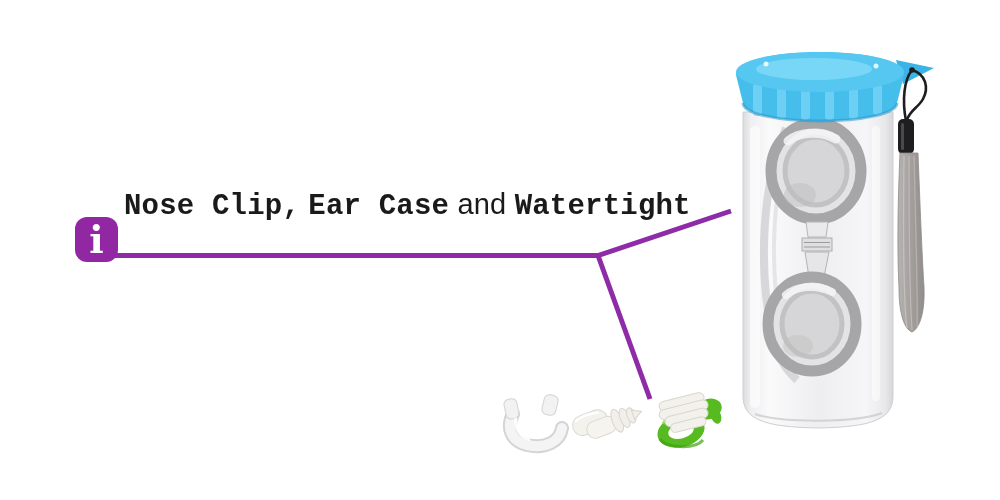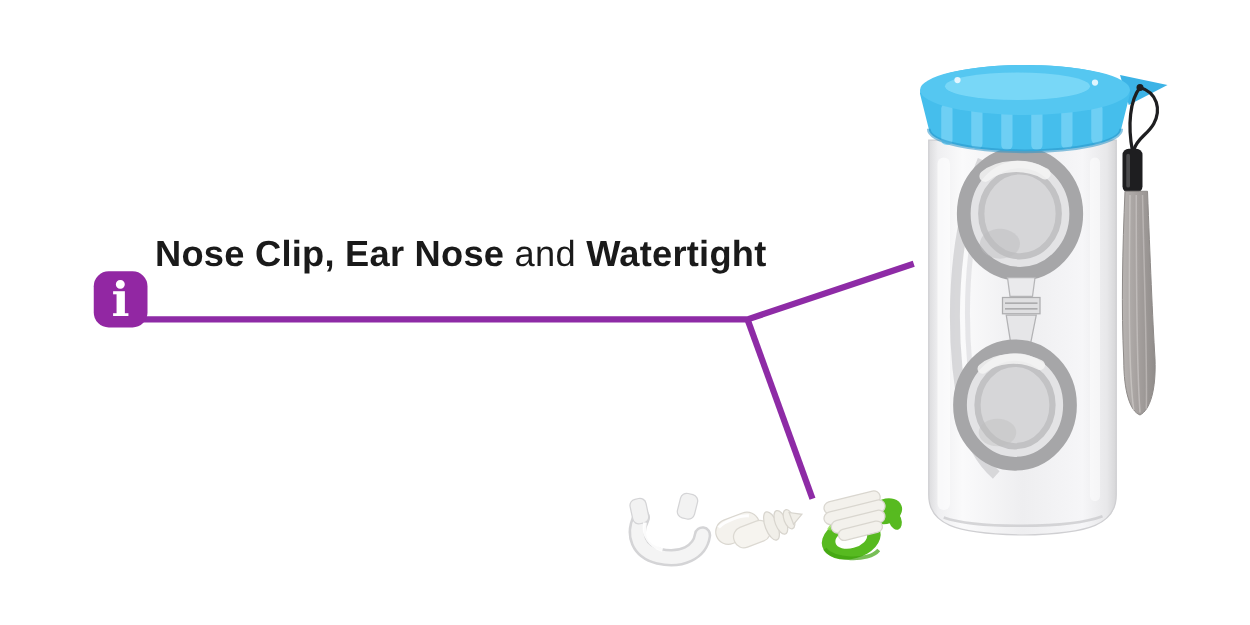--- a/index.html
+++ b/index.html
@@ -20,21 +20,21 @@
     position:relative;width:1000px;height:500px;background:var(--background-white);
     overflow:hidden;margin:0 auto;
   }
   .art{position:absolute;left:0;top:0;}
   .caption{
     position:absolute;left:124px;top:189px;width:560px;
     font-size:29px;line-height:31px;color:var(--text-black);
     letter-spacing:0.2px;
   }
   .caption .line{white-space:nowrap;}
-  .caption .b{font-weight:bold;}
+  .caption .b{font-weight:bold;font-family:Liberation Mono, monospace;}
   .info-badge{
     position:absolute;left:75px;top:217px;width:43px;height:45px;
     background:var(--info-icon-purple);border-radius:12px;
     display:flex;align-items:center;justify-content:center;
     font-family:"DejaVu Serif","Liberation Serif",serif;
     font-weight:bold;font-size:38px;color:#fff;line-height:45px;
   }
   .info-badge::after{
     content:"";position:absolute;right:-6px;bottom:2px;width:16px;height:16px;
     background:var(--info-icon-purple);transform:rotate(18deg);border-radius:3px;z-index:-1;
@@ -171,16 +171,16 @@
       </g>
       <ellipse class="green-fill" cx="61" cy="23" rx="5" ry="8" transform="rotate(-20 61 23)"></ellipse>
     </g>
   </svg>
 
   <div class="info-badge">
     <span>i</span>
   </div>
 
   <div class="caption">
-    <div class="line"><span class="b">Nose Clip,</span> <span class="b">Ear Nose</span> <span>and</span> <span class="b">Watertight</span></div>
+    <div class="line"><span class="b">Nose Clip,</span> <span class="b">Ear Case</span> <span>and</span> <span class="b">Watertight</span></div>
   </div>
 
 </div>
 
 </body></html>

